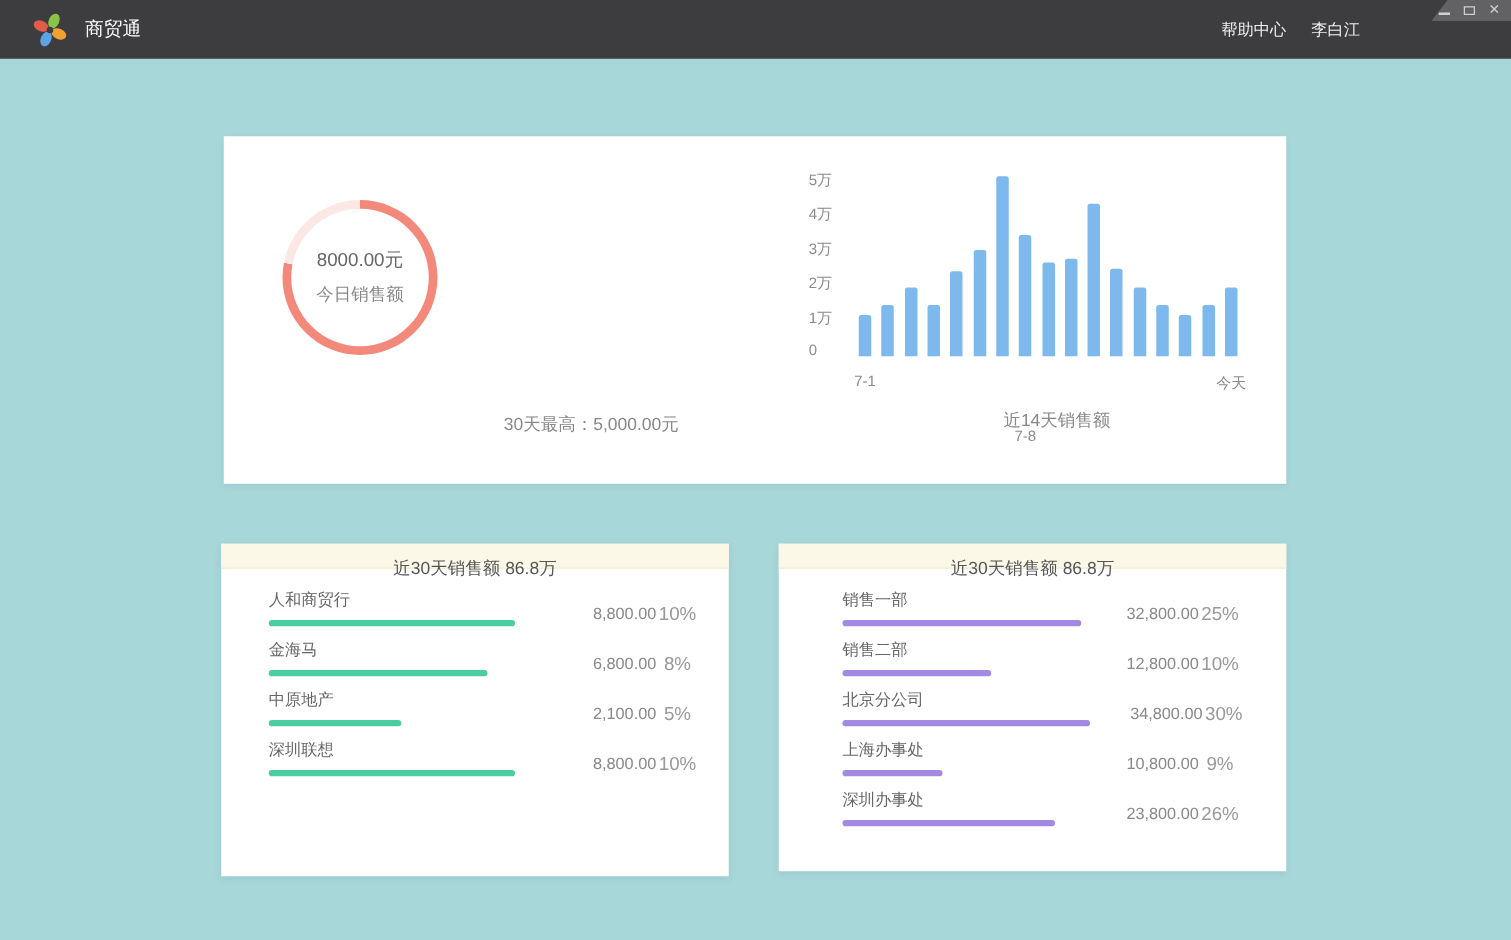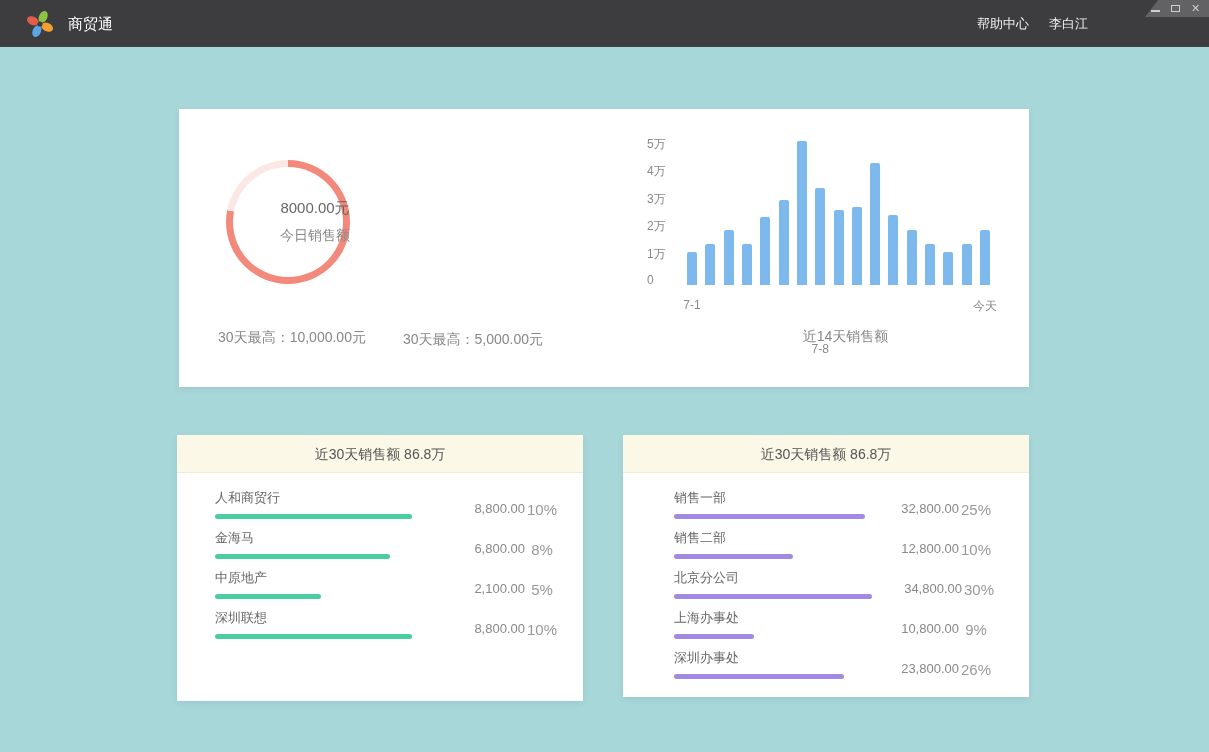--- a/index.html
+++ b/index.html
@@ -49,21 +49,21 @@
 
   
   .ytick { position:absolute; left:468px; width:40px; font-size:12px; color:#8a8a8a; }
   .plot  { position:absolute; left:508px; top:26px; width:303px; height:150px;
            display:flex; align-items:flex-end; justify-content:space-between; }
   .bar   { width:10px; background:#7db9ec; border-radius:2px 2px 0 0; }
   .xtick { position:absolute; top:189px; transform:translateX(-50%); font-size:12px; color:#8a8a8a; white-space:nowrap; }
   .chart-title { position:absolute; left:514px; top:219px; width:305px; text-align:center; font-size:14px; color:#888; }
 
   
-  .card-header { height:38px; background:#fbf8e8; border-bottom:1px solid #f0ecd6;
+  .card-header { height:20px; background:#fbf8e8; border-bottom:1px solid #f0ecd6;
                  text-align:center; line-height:38px; font-size:14px; color:#555; }
   .rows { padding-top:16px; }
   .card-left  .rows { padding-left:38px; padding-right:24px; }
   .card-right .rows { padding-left:51px; padding-right:36px; }
   .list-row { display:flex; margin-bottom:10px; }
   .row-left { flex:1; }
   .row-label { font-size:13px; color:#666; margin-bottom:7px; }
   .row-bar { height:5px; border-radius:3px; }
   .row-right { display:flex; align-self:flex-end; padding-bottom:1px; }
   .row-amount { width:90px; text-align:right; font-size:13px; color:#888; }
@@ -91,27 +91,26 @@
         <span class="icon-max"></span>
       </span>
     <span class="win-btn">
         <span class="icon-close">✕</span>
       </span>
   </div>
 </div>
 
 <div class="card card-top">
 
-  <div class="donut donut-1" style="background: conic-gradient(rgb(242, 137, 122) 0deg, rgb(242, 137, 122) 78%, rgb(251, 232, 229) 78%, rgb(251, 232, 229) 100%); justify-content: flex-end;">
+  <div class="donut donut-1" style="background: conic-gradient(rgb(242, 137, 122) 0deg, rgb(242, 137, 122) 78%, rgb(251, 232, 229) 78%, rgb(251, 232, 229) 100%);">
     <div class="donut-text">
       <div class="donut-value">8000.00元</div>
       <div class="donut-label">今日销售额</div>
     </div>
   </div>
-  <div class="donut-footer footer-1">30天最高：10,000.00元</div>
 
   <div class="donut-footer footer-2">30天最高：5,000.00元</div>
 
   <div id="yticks">
       <div class="ytick" style="top: 27px;">5万</div>
       <div class="ytick" style="top: 54.4px;">4万</div>
       <div class="ytick" style="top: 81.8px;">3万</div>
       <div class="ytick" style="top: 109.2px;">2万</div>
       <div class="ytick" style="top: 136.6px;">1万</div>
       <div class="ytick" style="top: 164px;">0</div>

